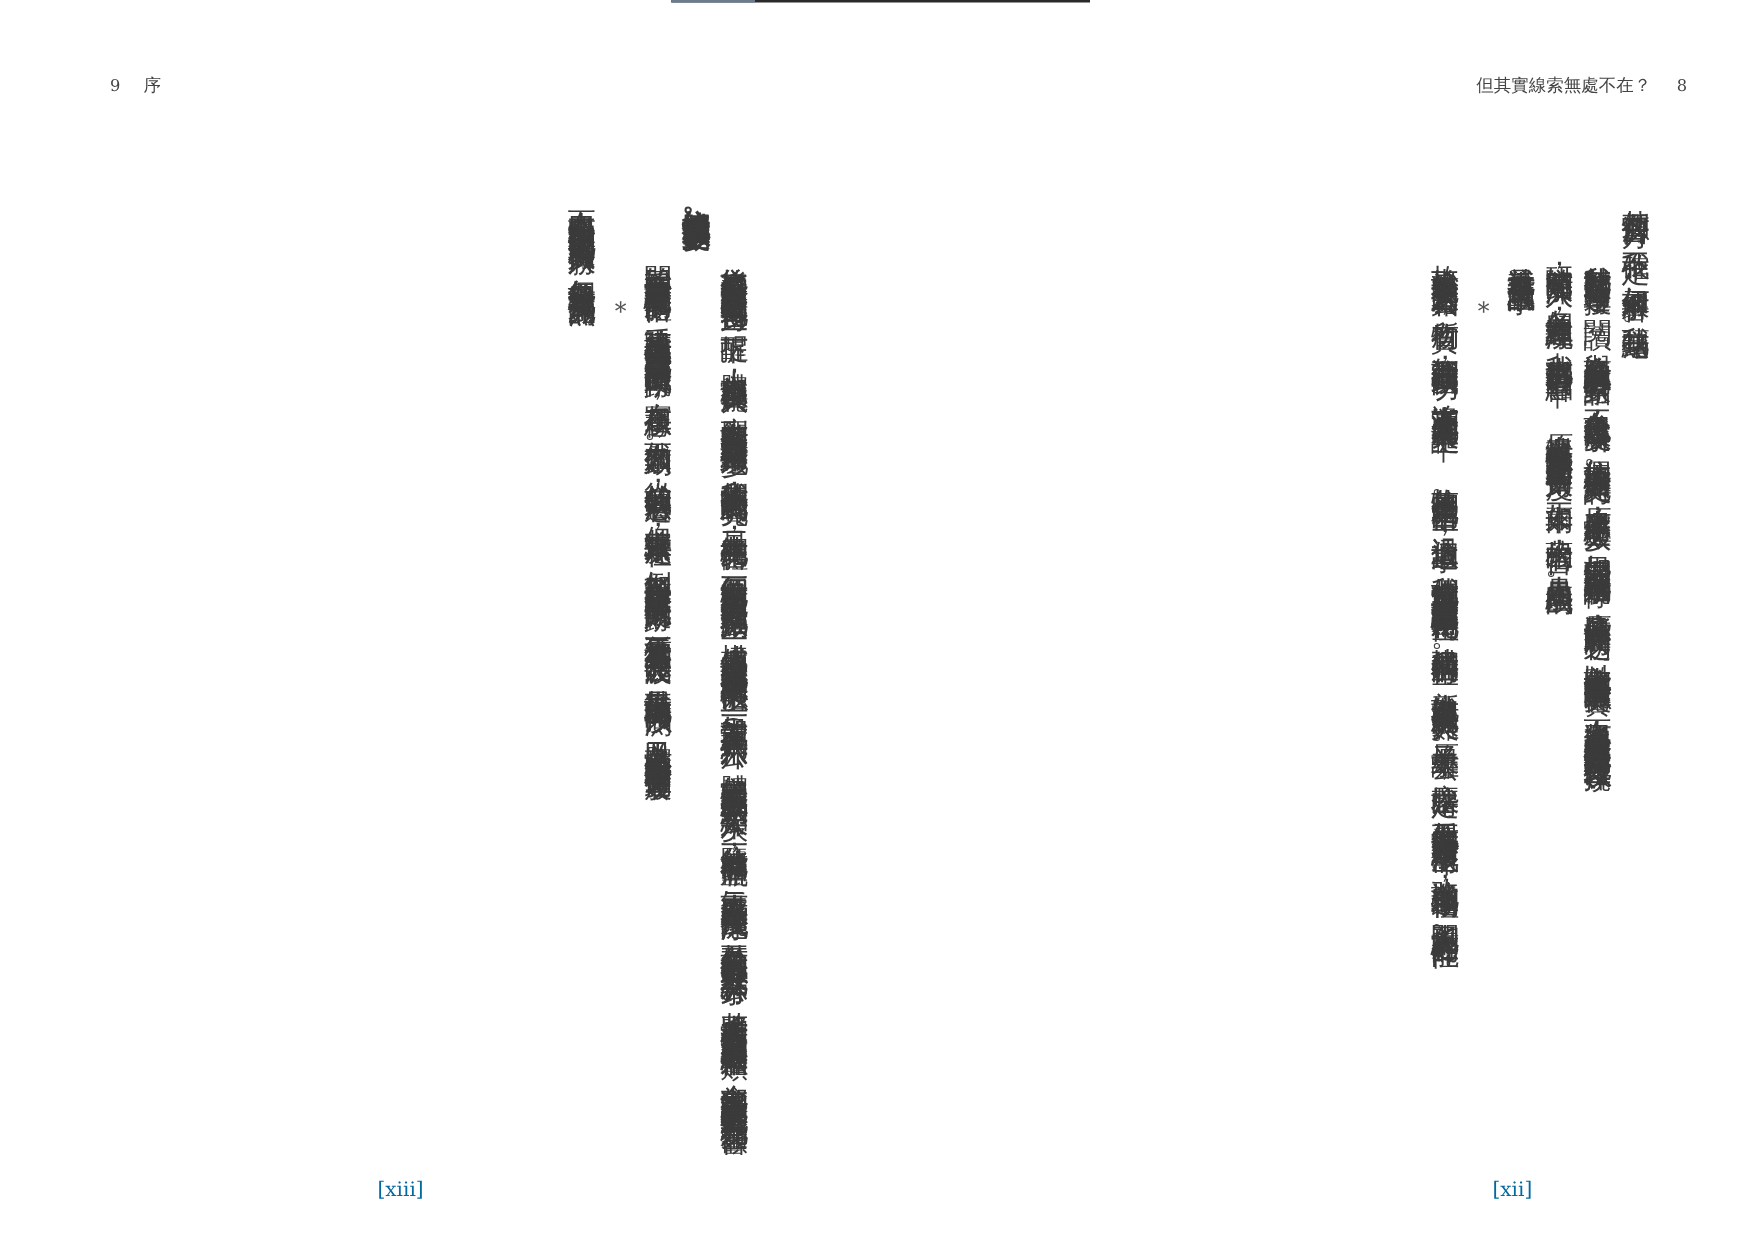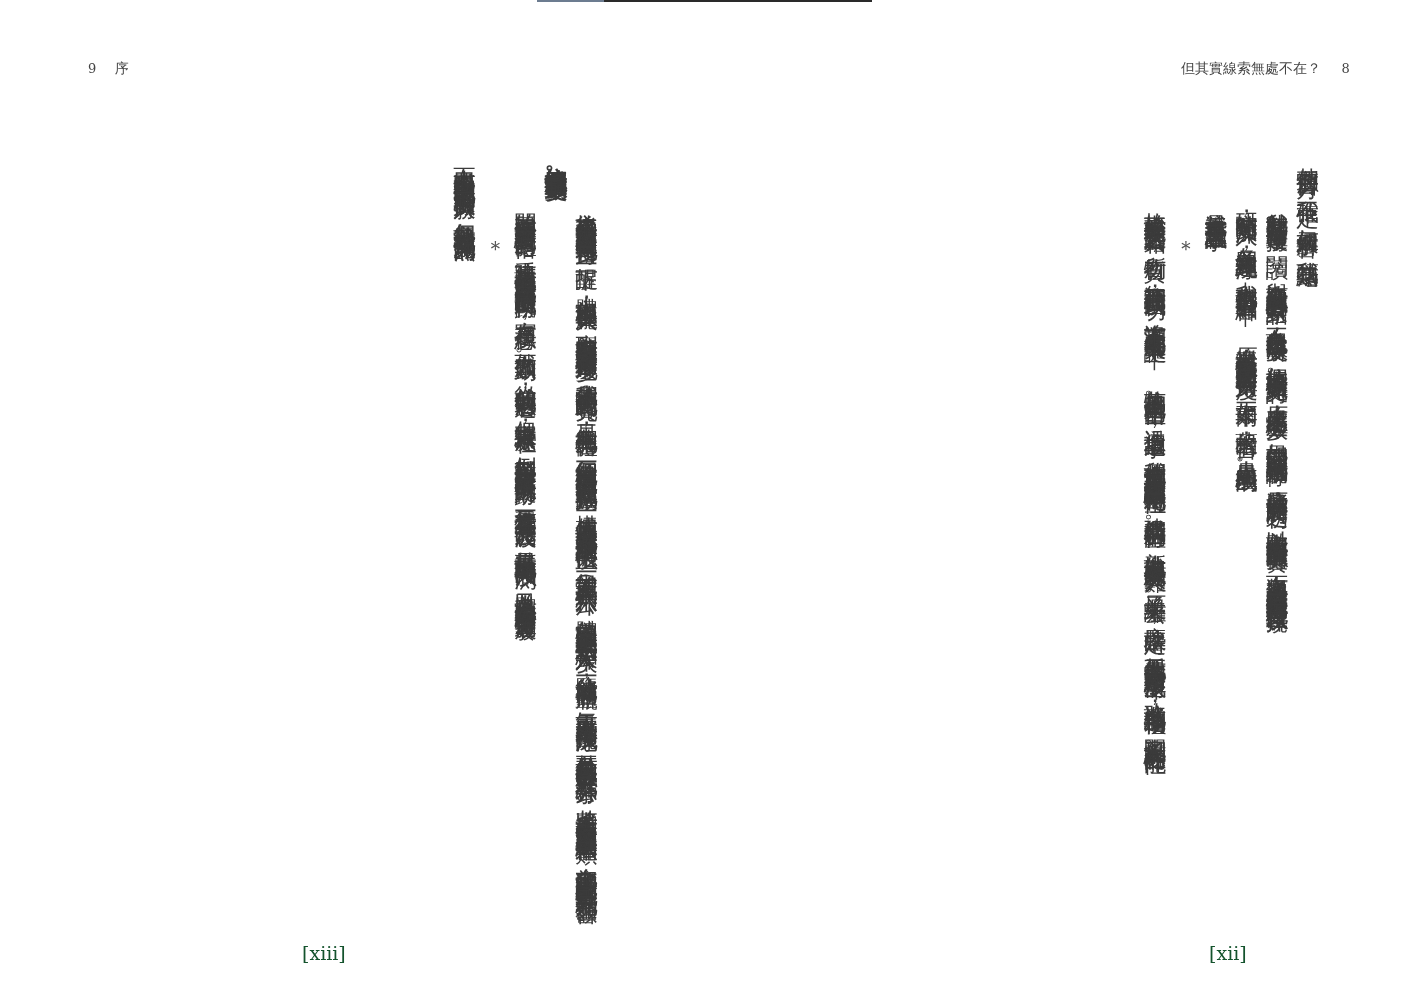--- a/index.html
+++ b/index.html
@@ -9,23 +9,23 @@
   .topbar .seg { position:absolute; left:0; top:0; width:67px; height:2px; background:#6c7c90; }
   .page { position:absolute; top:0; height:932px;text-decoration:underline; }
   .page-left { left:0; width:704px; }
   .page-right { left:704px; width:705px; }
   .running-head { position:absolute; top:60px; font-size:14px; color:#444; white-space:nowrap; }
   .running-head .num { font-size:13px; }
   .left-head { left:88px; }
   .left-head .num { margin-right:14px; }
   .right-head { left:477px; }
   .right-head .num { margin-left:16px; }
-  .folio { position:absolute; top:942px; font-size:19px; color:#14532d; }
+  .folio { position:absolute; top:942px; font-size:16px; color:#0369a1; }
   .folio-left { left:302px; }
-  .folio-right { left:505px; }
+  .folio-right { left:490px; }
   .text-block { position:absolute; top:150px; height:770px;
                 writing-mode:vertical-rl; -webkit-writing-mode:vertical-rl;
                 font-size:22.5px; line-height:30.5px; letter-spacing:1.3px; color:#3b3b3b; }
   .para { margin:0; padding:0; text-indent:2em; }
   .para.noindent { text-indent:0; }
   .para.bold { font-weight:bold; text-indent:0; }
   .asterisk { margin:0; padding-top:75px; height:auto; font-size:22px; color:#555; text-indent:0; }
   .right-block { right:86px; }
   .left-block { right:102px; }
 </style>

